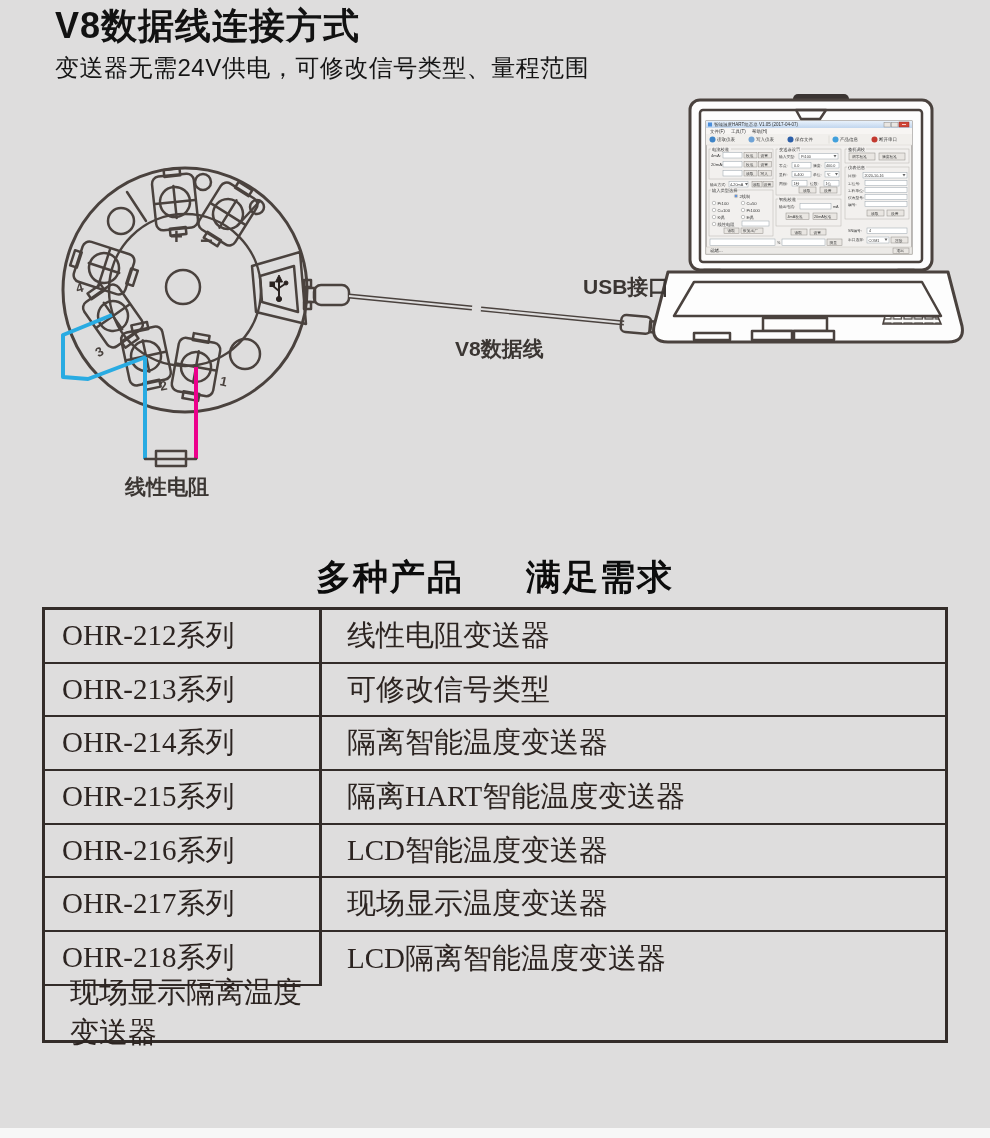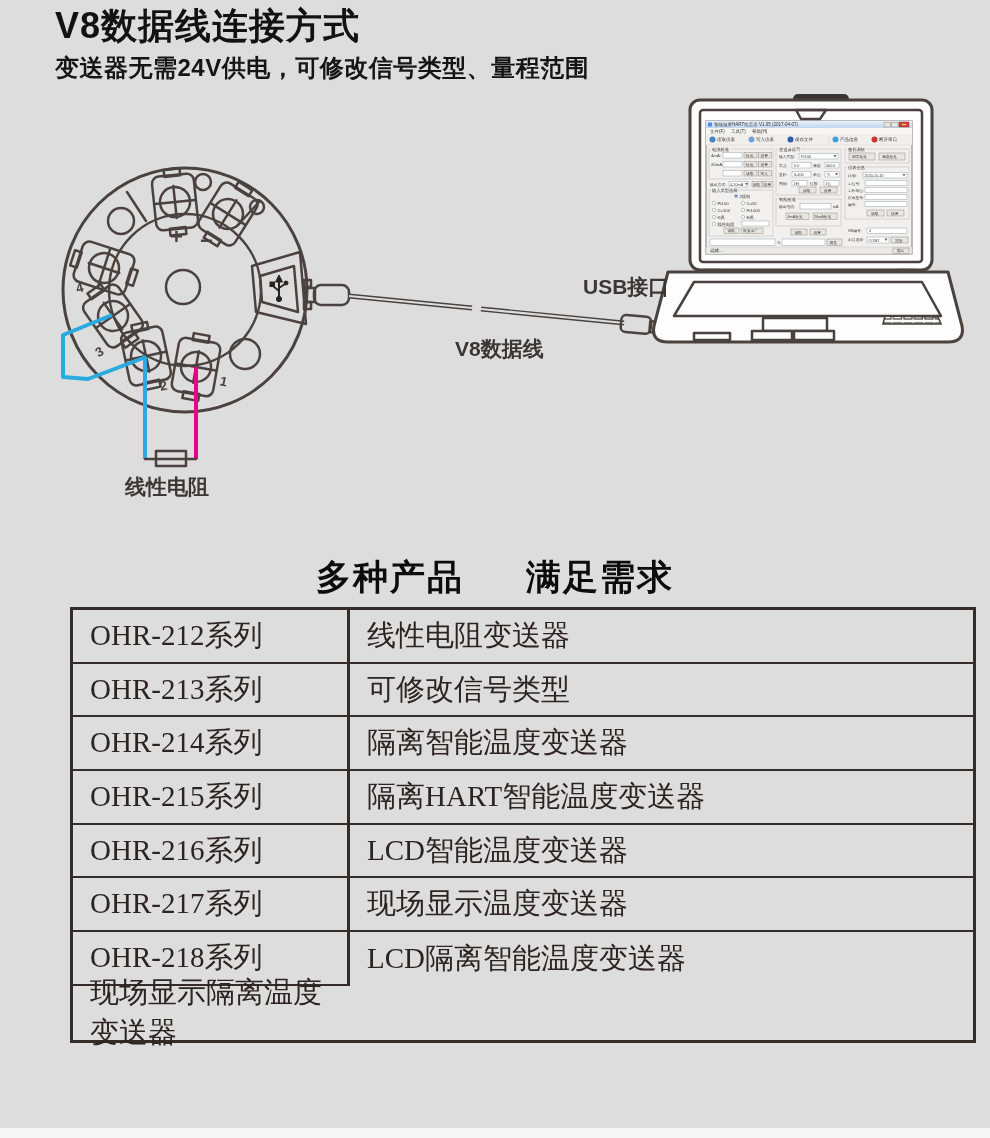--- a/index.html
+++ b/index.html
@@ -7,41 +7,41 @@
     width:990px;height:1138px;position:relative;overflow:hidden;
     background:#dedddd;
     font-family:"Liberation Sans","DejaVu Sans",sans-serif;
   }
   .title{
     position:absolute;left:55px;top:2px;
     font-size:36px;font-weight:700;color:#121212;letter-spacing:1px;
   }
   .subtitle{
     position:absolute;left:55px;top:52px;
-    font-size:24px;font-weight:700;color:#151515;letter-spacing:0.5px;
+    font-size:24px;font-weight:400;color:#151515;letter-spacing:0.5px;
   }
   svg.diagram{position:absolute;left:0;top:90px;}
   .section-heading{
     position:absolute;left:0;top:514px;width:100%;
     text-align:center;font-size:35px;font-weight:700;color:#0c0c0c;letter-spacing:2px;margin-top:40px;
   }
   .hgap{display:inline-block;width:62px;}
   .product-table{
     position:absolute;left:42px;top:607px;width:900px;
     border:3px solid #332c29;
     display:grid;grid-template-columns:277px 1fr;grid-auto-rows:53.7px;
     font-family:"Liberation Serif","DejaVu Serif",serif;
-    font-size:29px;color:#2c2421;margin-left:28px;
+    font-size:29px;color:#2c2421;
   }
   .cell{
     display:flex;align-items:center;box-sizing:border-box;
     border-bottom:2px solid #332c29;
   }
   .cell.c1{border-right:3px solid #332c29;padding-left:17px;}
-  .cell.c2{padding-left:17px;}
+  .cell.c2{padding-left:25px;}
   .cell:nth-last-child(-n+2){border-bottom:none;}
   .bottom-strip{
     position:absolute;left:0;bottom:0;width:100%;height:10px;background:#f7f7f7;
   }
   
   .ln{fill:none;stroke:#4a423e;stroke-width:2.5;stroke-linejoin:round;stroke-linecap:round;}
   .ln3{fill:none;stroke:#4a423e;stroke-width:3;stroke-linejoin:round;}
   .fillw{fill:#fdfdfd;}
   .dlabel{font:700 21px "Liberation Sans","DejaVu Sans",sans-serif;fill:#3b3633;}
   .tnum{font:700 13px "Liberation Sans","DejaVu Sans",sans-serif;fill:#4a423e;}

